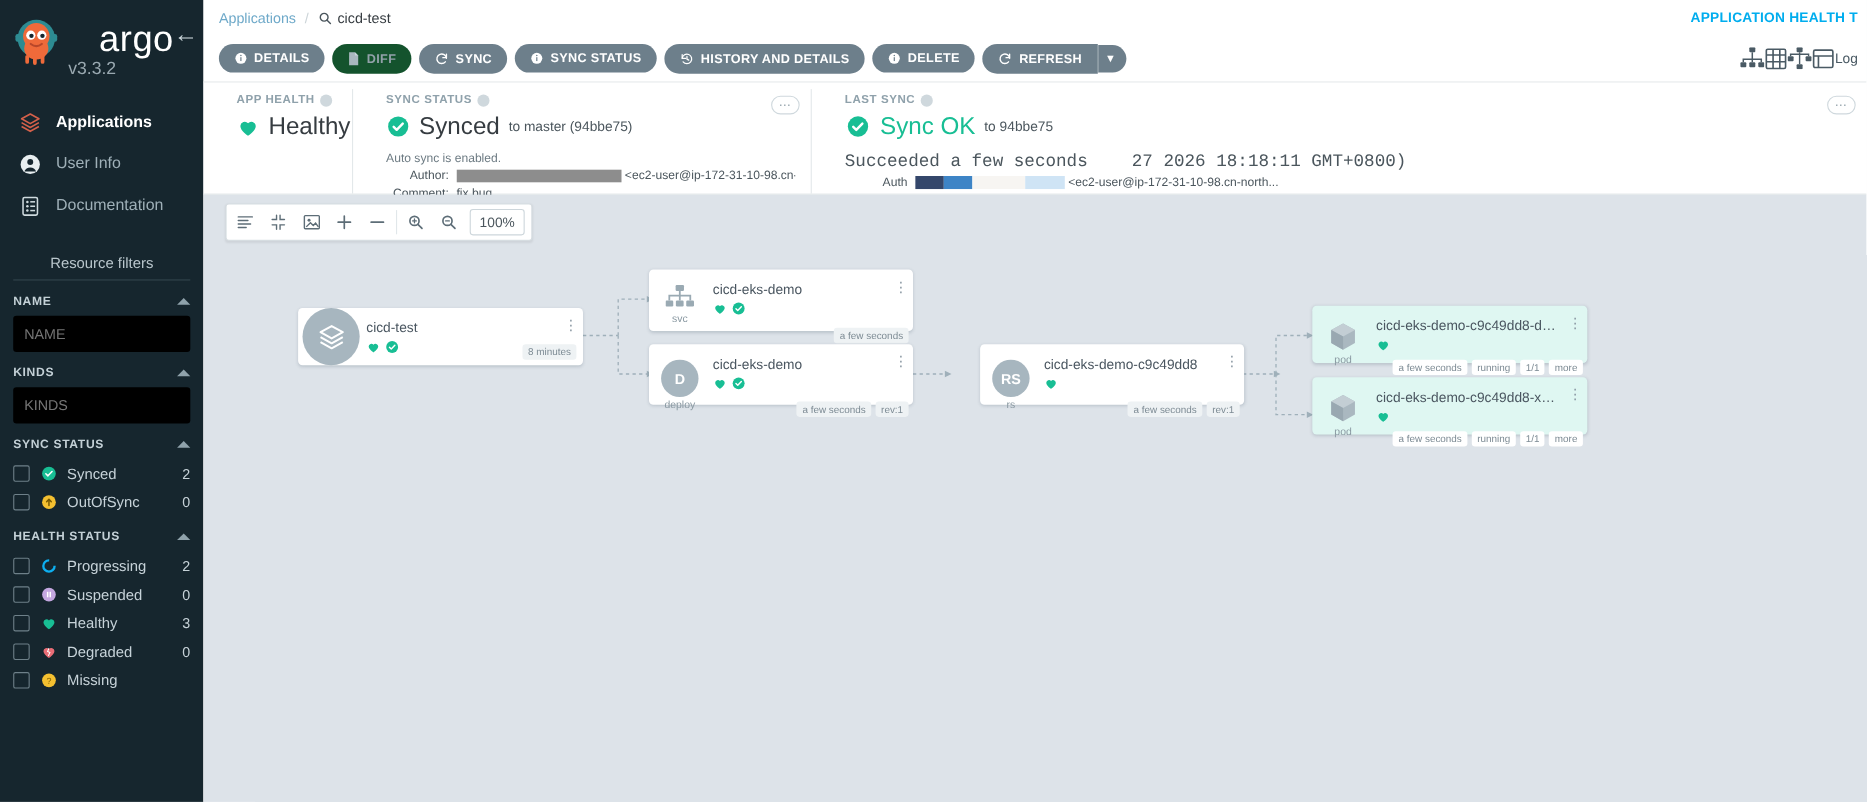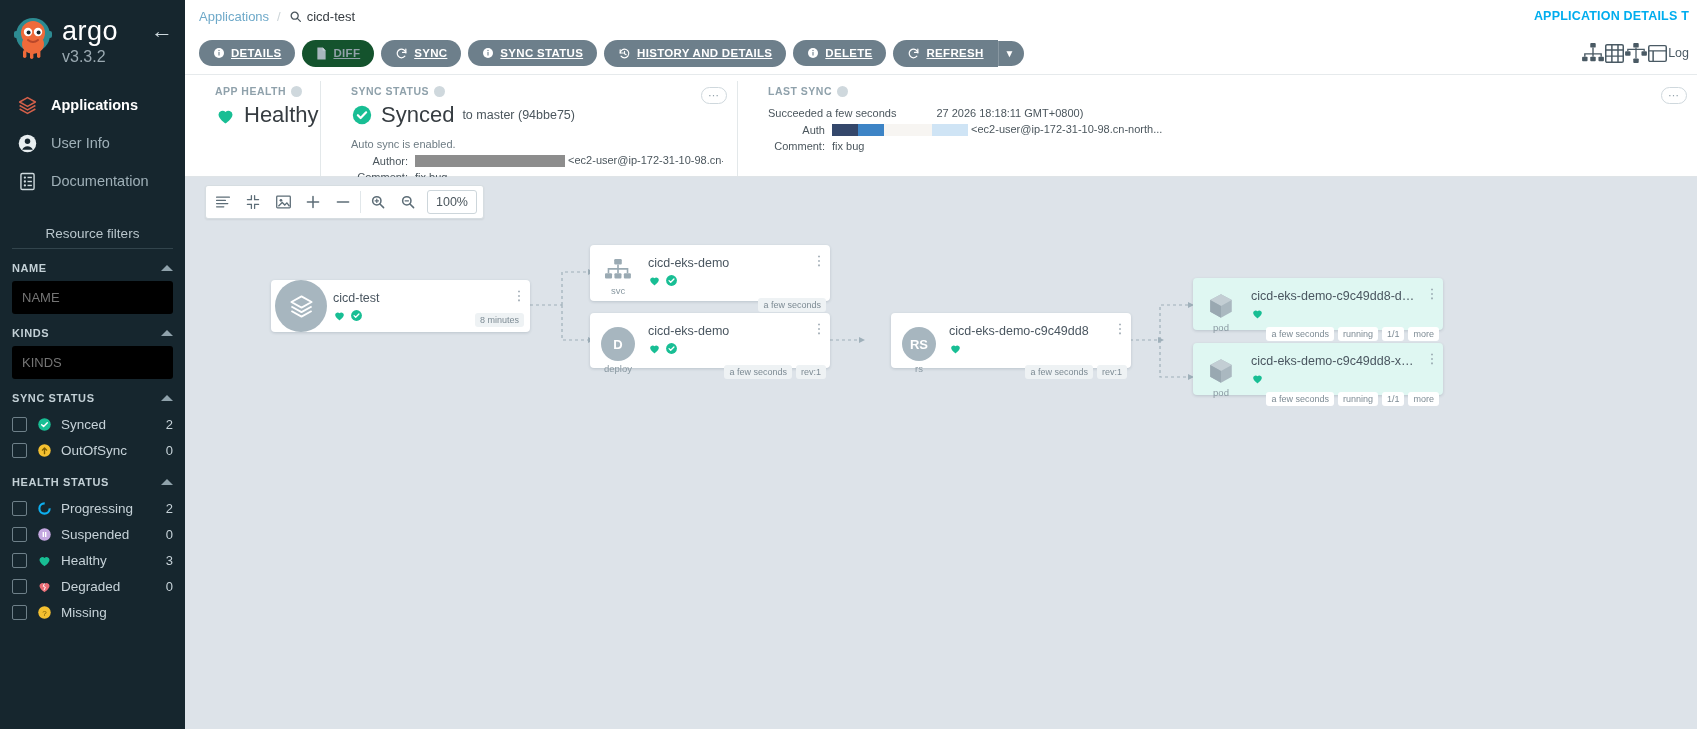--- a/index.html
+++ b/index.html
@@ -13,22 +13,23 @@
   
   .sidebar {
     width: 185px; min-width: 185px; height: 729px;
     background: #16262e; color: #d3dce0;
     position: relative; overflow: hidden;
   }
   .sb-head { display: flex; align-items: flex-start; padding: 14px 12px 0 10px; }
   .sb-logo { width: 46px; height: 46px; position: relative; flex: 0 0 auto; }
   .sb-brand { margin-left: 6px; padding-top: 4px; flex: 1; }
   .sb-brand-word {
-    font-size: 27px; letter-spacing: .5px; color: #fff; line-height: 1;
+    font-size: 33px; letter-spacing: .5px; color: #fff; line-height: 1;
     font-weight: 400;
+    margin-left: 28px;
   }
   .sb-ver { font-size: 16px; color: #9aa9b1; margin-top: 3px; }
   .sb-back { color: #cdd8dd; font-size: 22px; line-height: 1; padding-top: 6px; cursor: pointer; }
 
   .sb-nav { margin-top: 20px; }
   .sb-item {
     display: flex; align-items: center; gap: 13px;
     padding: 8px 16px; font-size: 14.5px; color: #9fb0b8; cursor: pointer;
   }
   .sb-item.active { color: #fff; font-weight: bold; }
@@ -77,24 +78,24 @@
     display: flex; align-items: center; padding-right: 8px;
     font-size: 12.5px; font-weight: bold; color: #00adee; letter-spacing: .2px;
     white-space: nowrap;
   }
 
   .toolbar {
     height: 42px; flex: 0 0 42px; display: flex; align-items: center;
     gap: 7px; padding: 0 14px; position: relative;
   }
   .tb-btn {
-    display: flex; align-items: flex-start; gap: 6px;
+    display: flex; align-items: flex-end; gap: 6px;
     background: #6d7f8b; color: #fff; border-radius: 20px;
     padding: 7px 14px; font-size: 11.5px; font-weight: bold;
-    letter-spacing: .3px; cursor: pointer; white-space: nowrap; text-decoration: underline;
+    letter-spacing: .3px; cursor: pointer; white-space: nowrap;
   }
   .tb-btn.disabled { background: #14532d; color: #92a1a9; }
   .tb-split { display: flex; align-items: center; }
   .tb-split .tb-btn { border-radius: 20px 0 0 20px; }
   .tb-caret {
     background: #6d7f8b; color: #fff; border-radius: 0 20px 20px 0;
     padding: 7px 10px 7px 6px; font-size: 10px; cursor: pointer;
     border-left: 1px solid #8897a1; display: flex; align-items: center;
   }
   .tb-icons {
@@ -131,21 +132,21 @@
   .redact { display: inline-block; height: 12px; vertical-align: middle; }
   .dots-btn {
     position: absolute; right: 10px; top: 6px;
     width: 26px; height: 17px; border-radius: 10px; border: 1px solid #cfd8dd;
     color: #93a2ab; font-size: 11px; display: flex; align-items: center;
     justify-content: center; cursor: pointer; letter-spacing: 1px;
   }
   .st-pane.health { width: 135px; flex: 0 0 135px; }
   .st-pane.sync { width: 417px; flex: 0 0 417px; }
   .st-pane.last { flex: 1; }
-  .succ-line { display: flex; font-size: 11px; color: #4b565d; margin-top: 10px; gap: 40px; }
+  .succ-line { display: flex; font-size: 16px; color: #4b565d; margin-top: 10px; gap: 40px; font-family: Liberation Mono, monospace; }
 
   
   .graph {
     flex: 1; background: #dde3e9; position: relative; overflow: hidden;
   }
   .gtools {
     position: absolute; left: 20px; top: 8px;
     background: #fff; border: 1px solid #d6dde1; border-radius: 3px;
     display: flex; align-items: center; height: 34px; padding: 0 2px;
     box-shadow: 0 1px 2px rgba(0,0,0,.07);
@@ -382,21 +383,21 @@
       <span class="crumb-cur">
         <span>
           <svg width="13" height="13" viewBox="0 0 24 24" fill="none" stroke="#4b565d" stroke-width="2.4">
               <circle cx="10.5" cy="10.5" r="6.5"></circle>
               <path d="M15.4 15.4L21 21" stroke-linecap="round"></path>
             </svg>
         </span>
         <span>cicd-test</span>
       </span>
     </div>
-    <div class="topright">APPLICATION DETAILS T</div>
+    <div class="topright">APPLICATION HEALTH T</div>
 
     <div class="toolbar">
       <div class="tb-btn">
         <span>
           <svg width="12" height="12" viewBox="0 0 24 24">
               <circle cx="12" cy="12" r="10" fill="#fff"></circle>
               <rect x="10.9" y="10" width="2.2" height="7" fill="#6d7f8b"></rect>
               <circle cx="12" cy="7" r="1.4" fill="#6d7f8b"></circle>
             </svg>
         </span>
@@ -538,20 +539,31 @@
           <span class="st-k">Comment:</span>
           <span class="st-v">fix bug</span>
         </div>
         <div class="dots-btn">⋯</div>
       </div>
 
       <div class="st-pane last">
         <div class="st-label">
           <span>LAST SYNC</span>
           <span class="qmark"></span>
+        </div>
+        <div class="st-big">
+          <span>
+            <svg width="24" height="24" viewBox="0 0 26 26">
+                <rect x="0" y="0" width="26" height="26" rx="3" fill="#fff"></rect>
+                <circle cx="13" cy="13" r="10" fill="#18be94"></circle>
+                <path d="M8.3 13.3l3 3 6-6.2" stroke="#fff" stroke-width="2.4" fill="none" stroke-linecap="round" stroke-linejoin="round"></path>
+              </svg>
+          </span>
+          <span class="st-big-txt green">Sync OK</span>
+          <span class="st-sub">to 94bbe75</span>
         </div>
         <div class="succ-line">
           <span>Succeeded a few seconds</span>
           <span>27 2026 18:18:11 GMT+0800)</span>
         </div>
         <div class="st-kv">
           <span class="st-k">Auth</span>
           <span class="st-v"><span class="redact" style="width:26px;background:#34476b;"></span><span class="redact" style="width:26px;background:#3d84c6;"></span><span class="redact" style="width:48px;background:#f7f5f2;"></span><span class="redact" style="width:36px;background:#cfe4f5;"></span> <span>&lt;ec2-user@ip-172-31-10-98.cn-north...</span></span>
         </div>
         <div class="st-kv">

